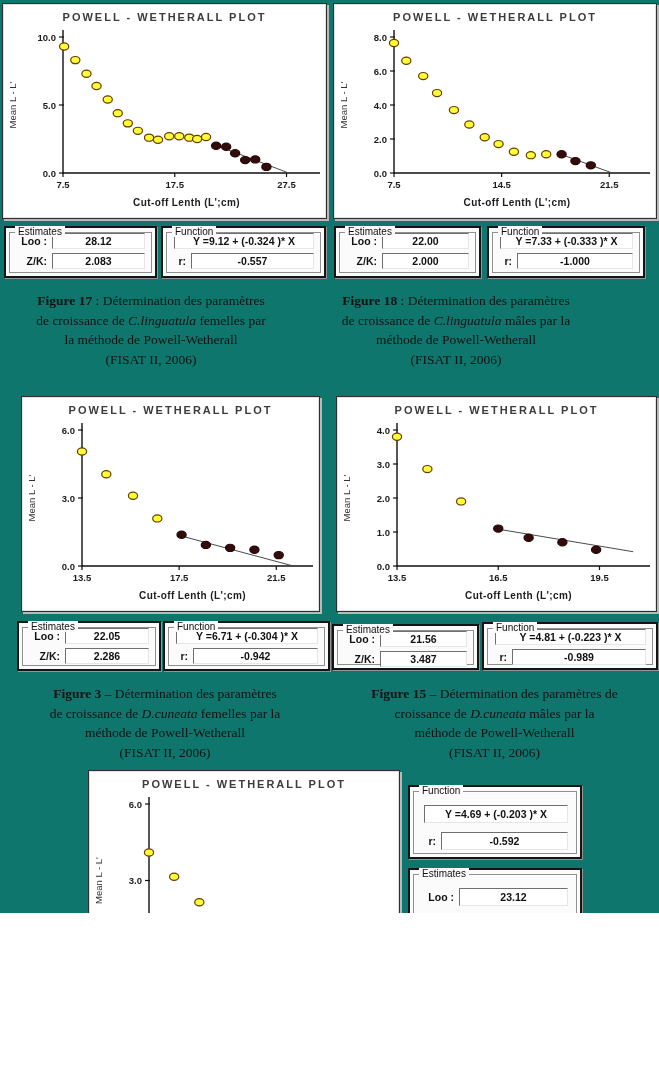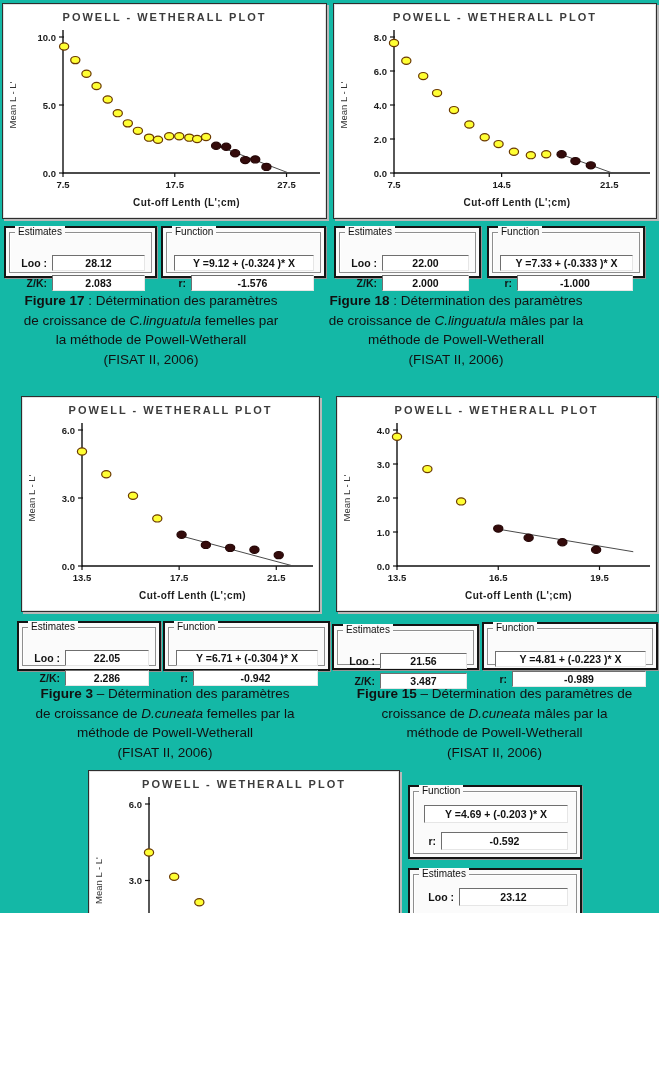--- a/index.html
+++ b/index.html
@@ -1,41 +1,41 @@
 <!DOCTYPE html>
 <html><head>
 <meta charset="utf-8">
 <style>
   html,body{margin:0;padding:0;background:#fff;}
-  #page{position:relative;width:659px;height:913px;background:#14b8a6;overflow:hidden;
+  #page{position:relative;width:659px;height:913px;background:#0f766e;overflow:hidden;
         font-family:"Liberation Sans",sans-serif;}
   .panel{position:absolute;background:#fff;border:1px solid #2e2e2e;
          box-shadow:0 0 0 1px #e2e2e2 inset,2px 2px 0 0 #b9b9b9;padding:1px;box-sizing:border-box;}
   .ptitle{text-align:center;font-size:11px;font-weight:bold;letter-spacing:2px;color:#3c3c3c;
           margin-top:6px;white-space:nowrap;}
   svg.chart{display:block;margin:0 auto;}
   .tick{font:bold 9.5px "Liberation Sans",sans-serif;fill:#1c1c1c;}
   .axlabel{font:bold 10px "Liberation Sans",sans-serif;fill:#1c1c1c;letter-spacing:.4px;}
   .axlabel-y{font:9.5px "Liberation Sans",sans-serif;fill:#333;}
   .ctrlbox{position:absolute;background:#fbfbfb;border:2px solid #141414;
            box-shadow:1px 1px 0 #949494;padding:4px 3px 3px 3px;box-sizing:border-box;}
   .group{position:relative;border:1px solid #8f8f8f;box-shadow:1px 1px 0 #fff inset;
-         height:100%;box-sizing:border-box;padding:22px 6px 2px 7px;background:#fbfbfb;}
+         height:100%;box-sizing:border-box;padding:0 6px 2px 7px;background:#fbfbfb;}
   .legend{position:absolute;top:-7px;left:5px;background:#fbfbfb;padding:0 3px;
           font-size:10px;color:#111;white-space:nowrap;}
   .frow{display:flex;align-items:center;gap:5px;margin-bottom:4px;font-weight:bold;}
   .tall .frow{margin-bottom:9px;}
   .tall{padding-top:13px;padding-left:10px;padding-right:8px;}
   .flab{font-size:10.5px;color:#111;white-space:nowrap;text-align:right;}
   .w32{min-width:30px;} .w14{min-width:12px;}
   .fld{flex:1;border:1px solid;border-color:#6f6f6f #e6e6e6 #e6e6e6 #6f6f6f;background:#fff;
        font-size:10.5px;color:#111;height:14px;line-height:14px;padding:0 3px;overflow:hidden;
        white-space:nowrap;text-align:center;}
   .tall .fld{height:16px;line-height:16px;}
-  .caption{position:absolute;text-align:center;font-family:Liberation Sans, sans-serif;
+  .caption{position:absolute;text-align:center;font-family:Liberation Serif, serif;
            font-size:13.5px;line-height:1.45;color:#111;white-space:pre-line;}
   .caption .b{font-weight:bold;} .caption .i{font-style:italic;}
 </style>
 </head>
 <body>
 
 <div id="page">
 
   <div class="panel" style="left:2px;top:3px;width:325px;height:216px">
     <div class="ptitle">POWELL - WETHERALL PLOT</div>
@@ -93,21 +93,21 @@
     </div>
   </div>
   <div class="ctrlbox" style="left:161px;top:226px;width:165px;height:52px">
     <div class="group">
       <span class="legend">Function</span>
       <div class="frow">
           <span class="fld">Y =9.12 + (-0.324 )* X</span>
         </div>
       <div class="frow">
           <span class="flab w14">r:</span>
-        <span class="fld">-1.576</span>
+        <span class="fld">-0.557</span>
         </div>
     </div>
   </div>
   <div class="caption" style="left:0;top:291px;width:302px"><span class="b">Figure 17</span><span> : Détermination des paramètres
 de croissance de </span><span class="i">C.linguatula</span><span>   femelles par
 la méthode de Powell-Wetherall
 (FISAT II, 2006)</span></div>
 
   <div class="panel" style="left:333px;top:3px;width:324px;height:216px">
     <div class="ptitle">POWELL - WETHERALL PLOT</div>

